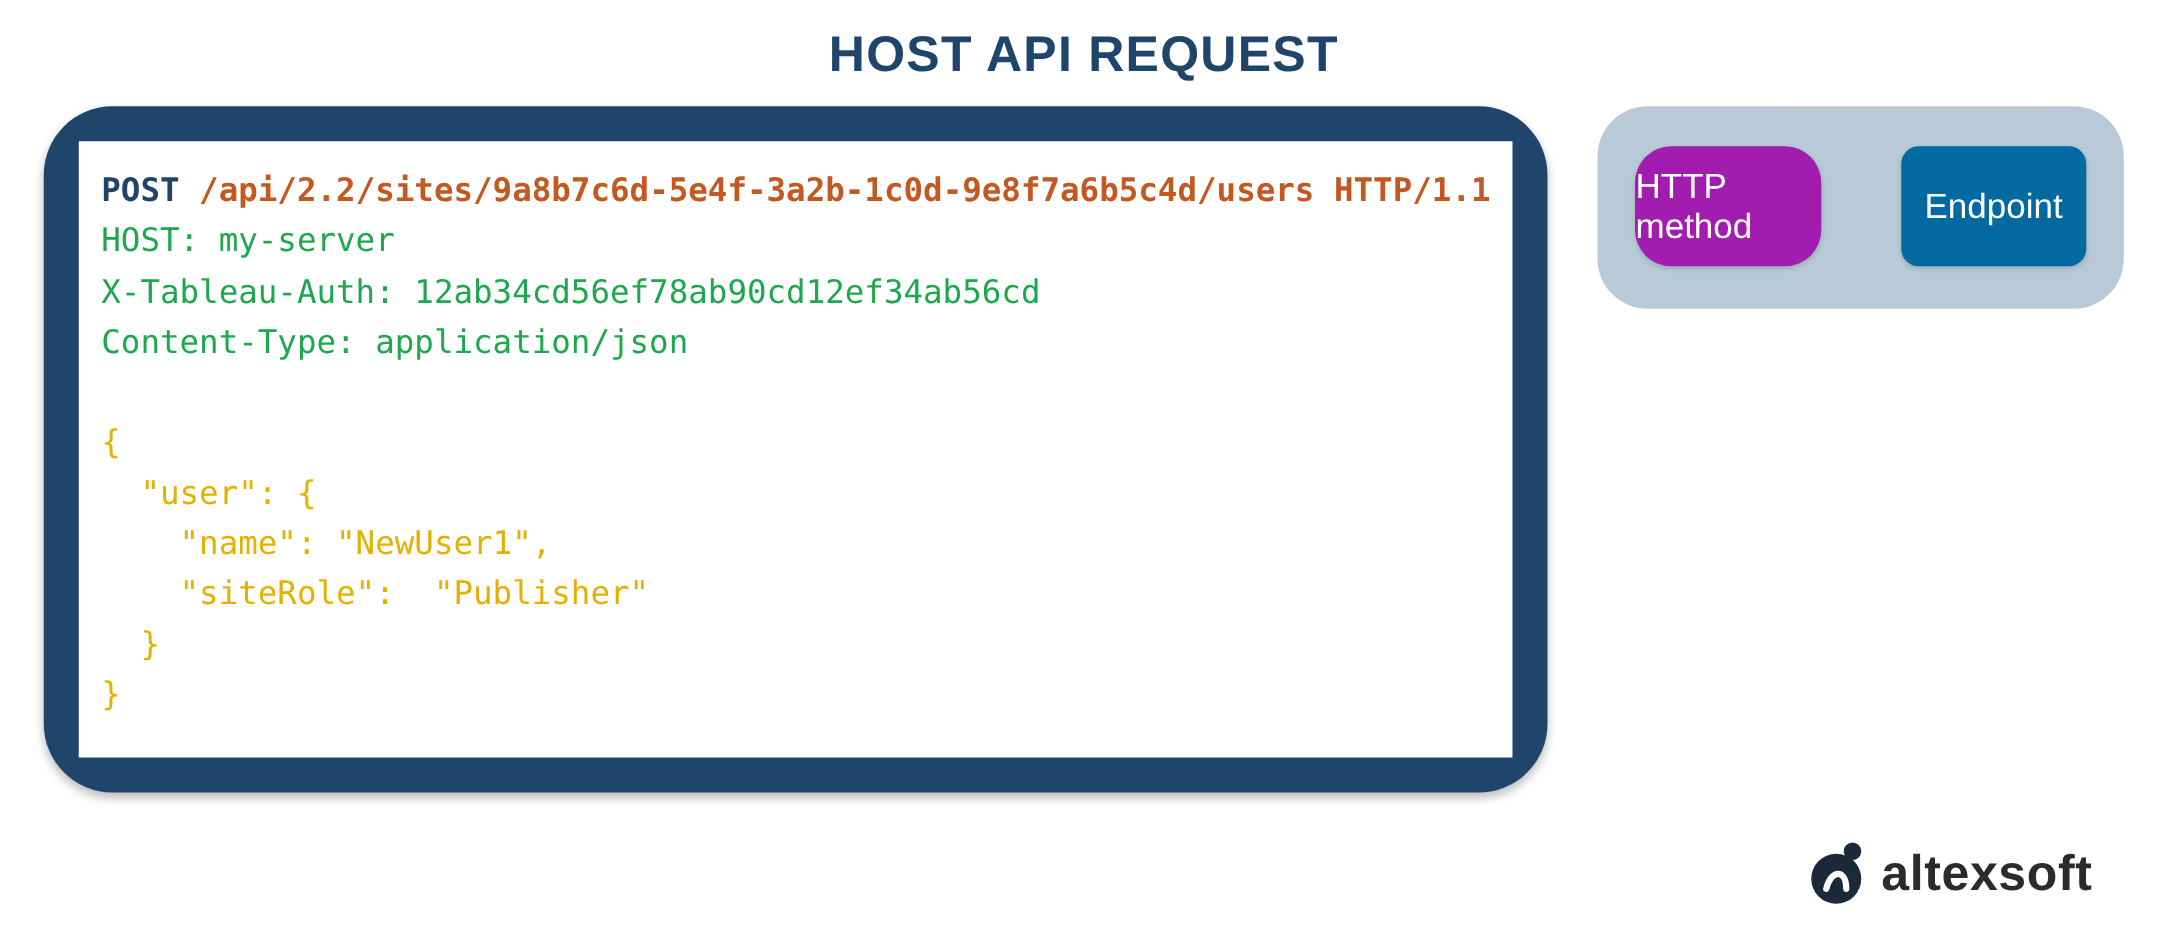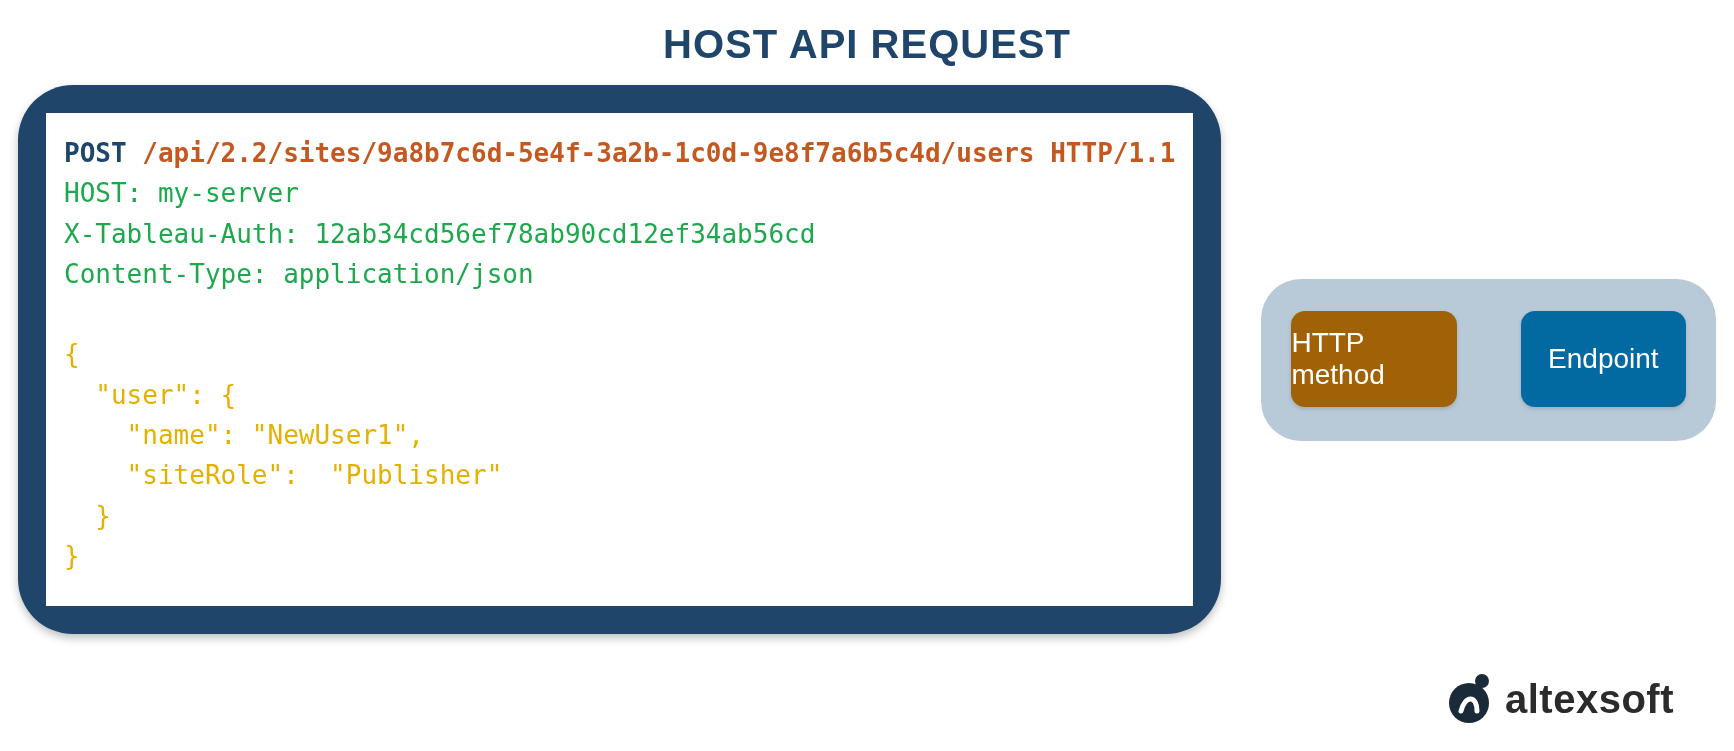--- a/index.html
+++ b/index.html
@@ -13,22 +13,22 @@
     text-align: center;
     font-size: 40px;
     letter-spacing: 1px;
     color: #1f456b;
     font-weight: 700;
     padding-top: 22px;
     padding-bottom: 18px;
   }
   .row {
     display: flex;
-    align-items: center;
-    padding: 0 18px;
+    align-items: flex-start;
+    padding: 0 35px;
     gap: 40px;
   }
 
   
   .code-card {
     flex: 1;
     background: #1f456b;
     border-radius: 55px;
     padding: 28px;
     box-shadow: 0 4px 8px rgba(0,0,0,0.25);
@@ -66,21 +66,21 @@
     border-radius: 14px;
     color: #ffffff;
     font-size: 28px;
     font-weight: 400;
     display: flex;
     align-items: center;
     justify-content: center;
     padding: 16px 0;
     box-shadow: 0 2px 4px rgba(0,0,0,0.15);
   }
-  .chip-method   { background: #a16207; flex: 1; }
+  .chip-method   { background: #a21caf; flex: 1; border-radius: 29px; }
   .chip-endpoint { background: #0369a1; flex: 1; margin-left: 44px; }
   .chip-headers  { background: #1ea84d; width: 100%; padding: 22px 0; }
   .chip-body     { background: #f0b400; width: 100%; flex: 1; font-size: 30px; }
 
   
   .footer {
     position: absolute;
     right: 60px;
     bottom: 26px;
     display: flex;

